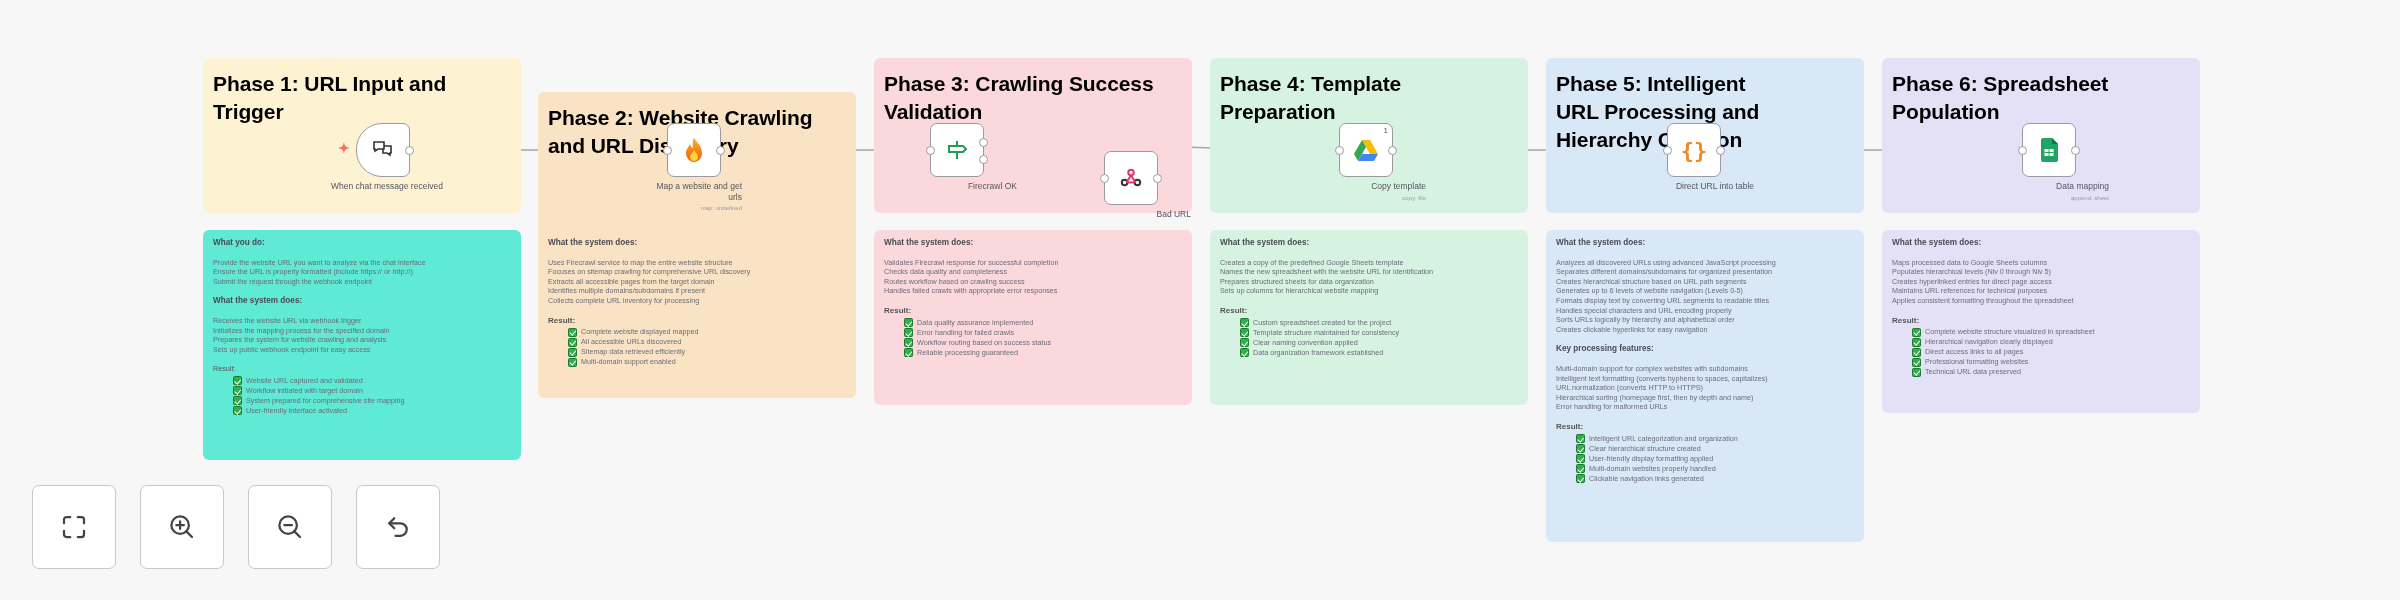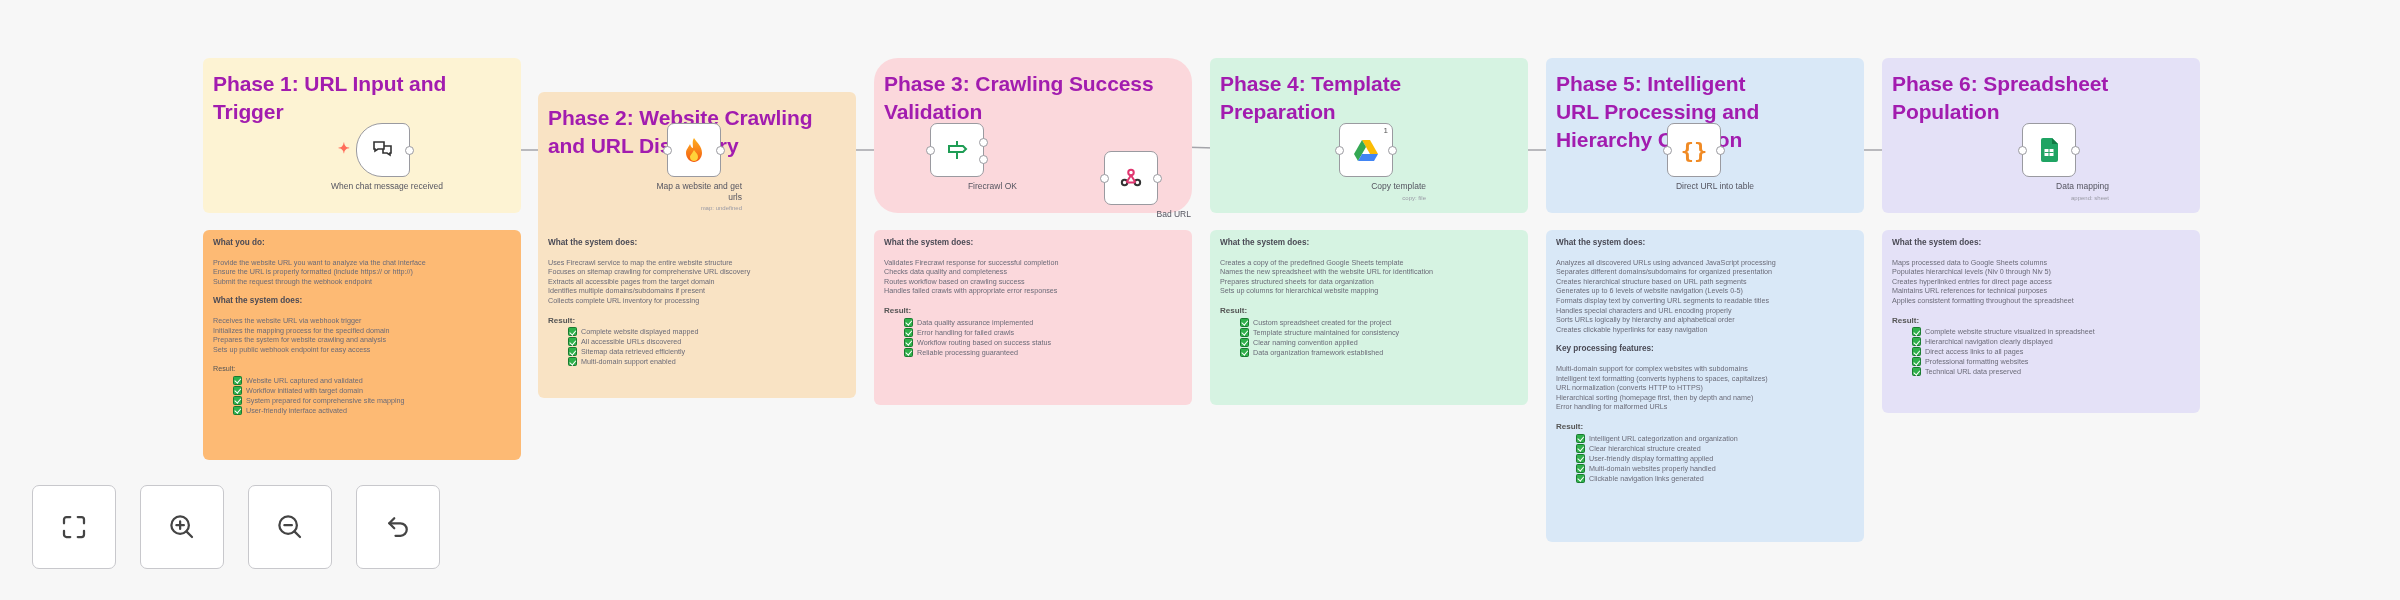--- a/index.html
+++ b/index.html
@@ -14,41 +14,41 @@
   .sticky {
     position: absolute;
     border-radius: 6px;
   }
   .phase-title {
     position: absolute;
     left: 10px; top: 12px; right: 14px;
     font-size: 21px;
     line-height: 28px;
     font-weight: bold;
-    color: #a21caf;
+    color: #000000;
     letter-spacing: -0.1px;
   }
   .desc {
     position: absolute;
     padding: 8px 10px;
     font-size: 7.2px;
     line-height: 9.6px;
     color: #6b6b78;
   }
   .desc .h {
     font-weight: bold;
     color: #4a4a55;
     font-size: 8.2px;
     margin-bottom: 10px;
   }
   .desc .line { white-space: nowrap; }
   .desc .gap { height: 10px; }
   .desc .res-label { color: #555; margin-bottom: 2px; }
   .desc .res-label.bold { font-weight: bold; font-size: 8px; }
-  .check-row { display: flex; white-space: nowrap; height: 10px; padding-left: 20px; }
+  .check-row { display: flex; align-items: center; white-space: nowrap; height: 10px; padding-left: 20px; }
   .check {
     width: 9px; height: 9px; background: #2fb04a; border: 1px solid #1a7a30;
     border-radius: 1.5px; margin-right: 4px; flex-shrink: 0; position: relative;
   }
   .check::after {
     content: ""; position: absolute; left: 2px; top: 0.5px; width: 2.5px; height: 4.5px;
     border: solid #fff; border-width: 0 1.3px 1.3px 0; transform: rotate(40deg);
   }
   .node {
     position: absolute;
@@ -129,21 +129,21 @@
     <svg width="24" height="24" viewBox="0 0 24 24" fill="none" stroke="#333" stroke-width="1.6">
       <path d="M3 4h10v7H7l-3 2v-2H3z"></path>
         <path d="M13 8h7v7h-1v2l-3-2h-4v-4"></path>
     </svg>
     <span class="port out"></span>
   </div>
   <div class="node-label" style="left:323px;top:181px;">
     <span>When chat message received</span>
   </div>
 
-  <div class="sticky desc" style="left:203px;top:230px;width:318px;height:230px;background:#fdba74;">
+  <div class="sticky desc" style="left:203px;top:230px;width:318px;height:230px;background:#5eead4;">
     <div class="h">What you do:</div>
     <div class="line">Provide the website URL you want to analyze via the chat interface</div>
     <div class="line">Ensure the URL is properly formatted (include https:// or http://)</div>
     <div class="line">Submit the request through the webhook endpoint</div>
     <div class="gap"></div>
     <div class="h">What the system does:</div>
     <div class="line">Receives the website URL via webhook trigger</div>
     <div class="line">Initializes the mapping process for the specified domain</div>
     <div class="line">Prepares the system for website crawling and analysis</div>
     <div class="line">Sets up public webhook endpoint for easy access</div>
@@ -209,21 +209,21 @@
     <div class="check-row">
         <span class="check"></span>
         <span>Sitemap data retrieved efficiently</span>
       </div>
     <div class="check-row">
         <span class="check"></span>
         <span>Multi-domain support enabled</span>
       </div>
   </div>
 
-  <div class="sticky" style="left:874px;top:58px;width:318px;height:155px;background:#fbd8dc;border-radius:24px;">
+  <div class="sticky" style="left:874px;top:58px;width:318px;height:155px;background:#fbd8dc;">
     <div class="phase-title">Phase 3: Crawling Success Validation</div>
   </div>
   <div class="node" style="left:930px;top:123px;">
     <svg width="24" height="24" viewBox="0 0 24 24" fill="none" stroke="#1f9d55" stroke-width="2">
       <path d="M4 8h14l3 3-3 3H4z"></path>
         <path d="M12 14v7M12 3v5"></path>
     </svg>
     <span class="port in"></span>
     <span class="port out" style="top:18px;"></span>
     <span class="port out" style="top:35px;"></span>

